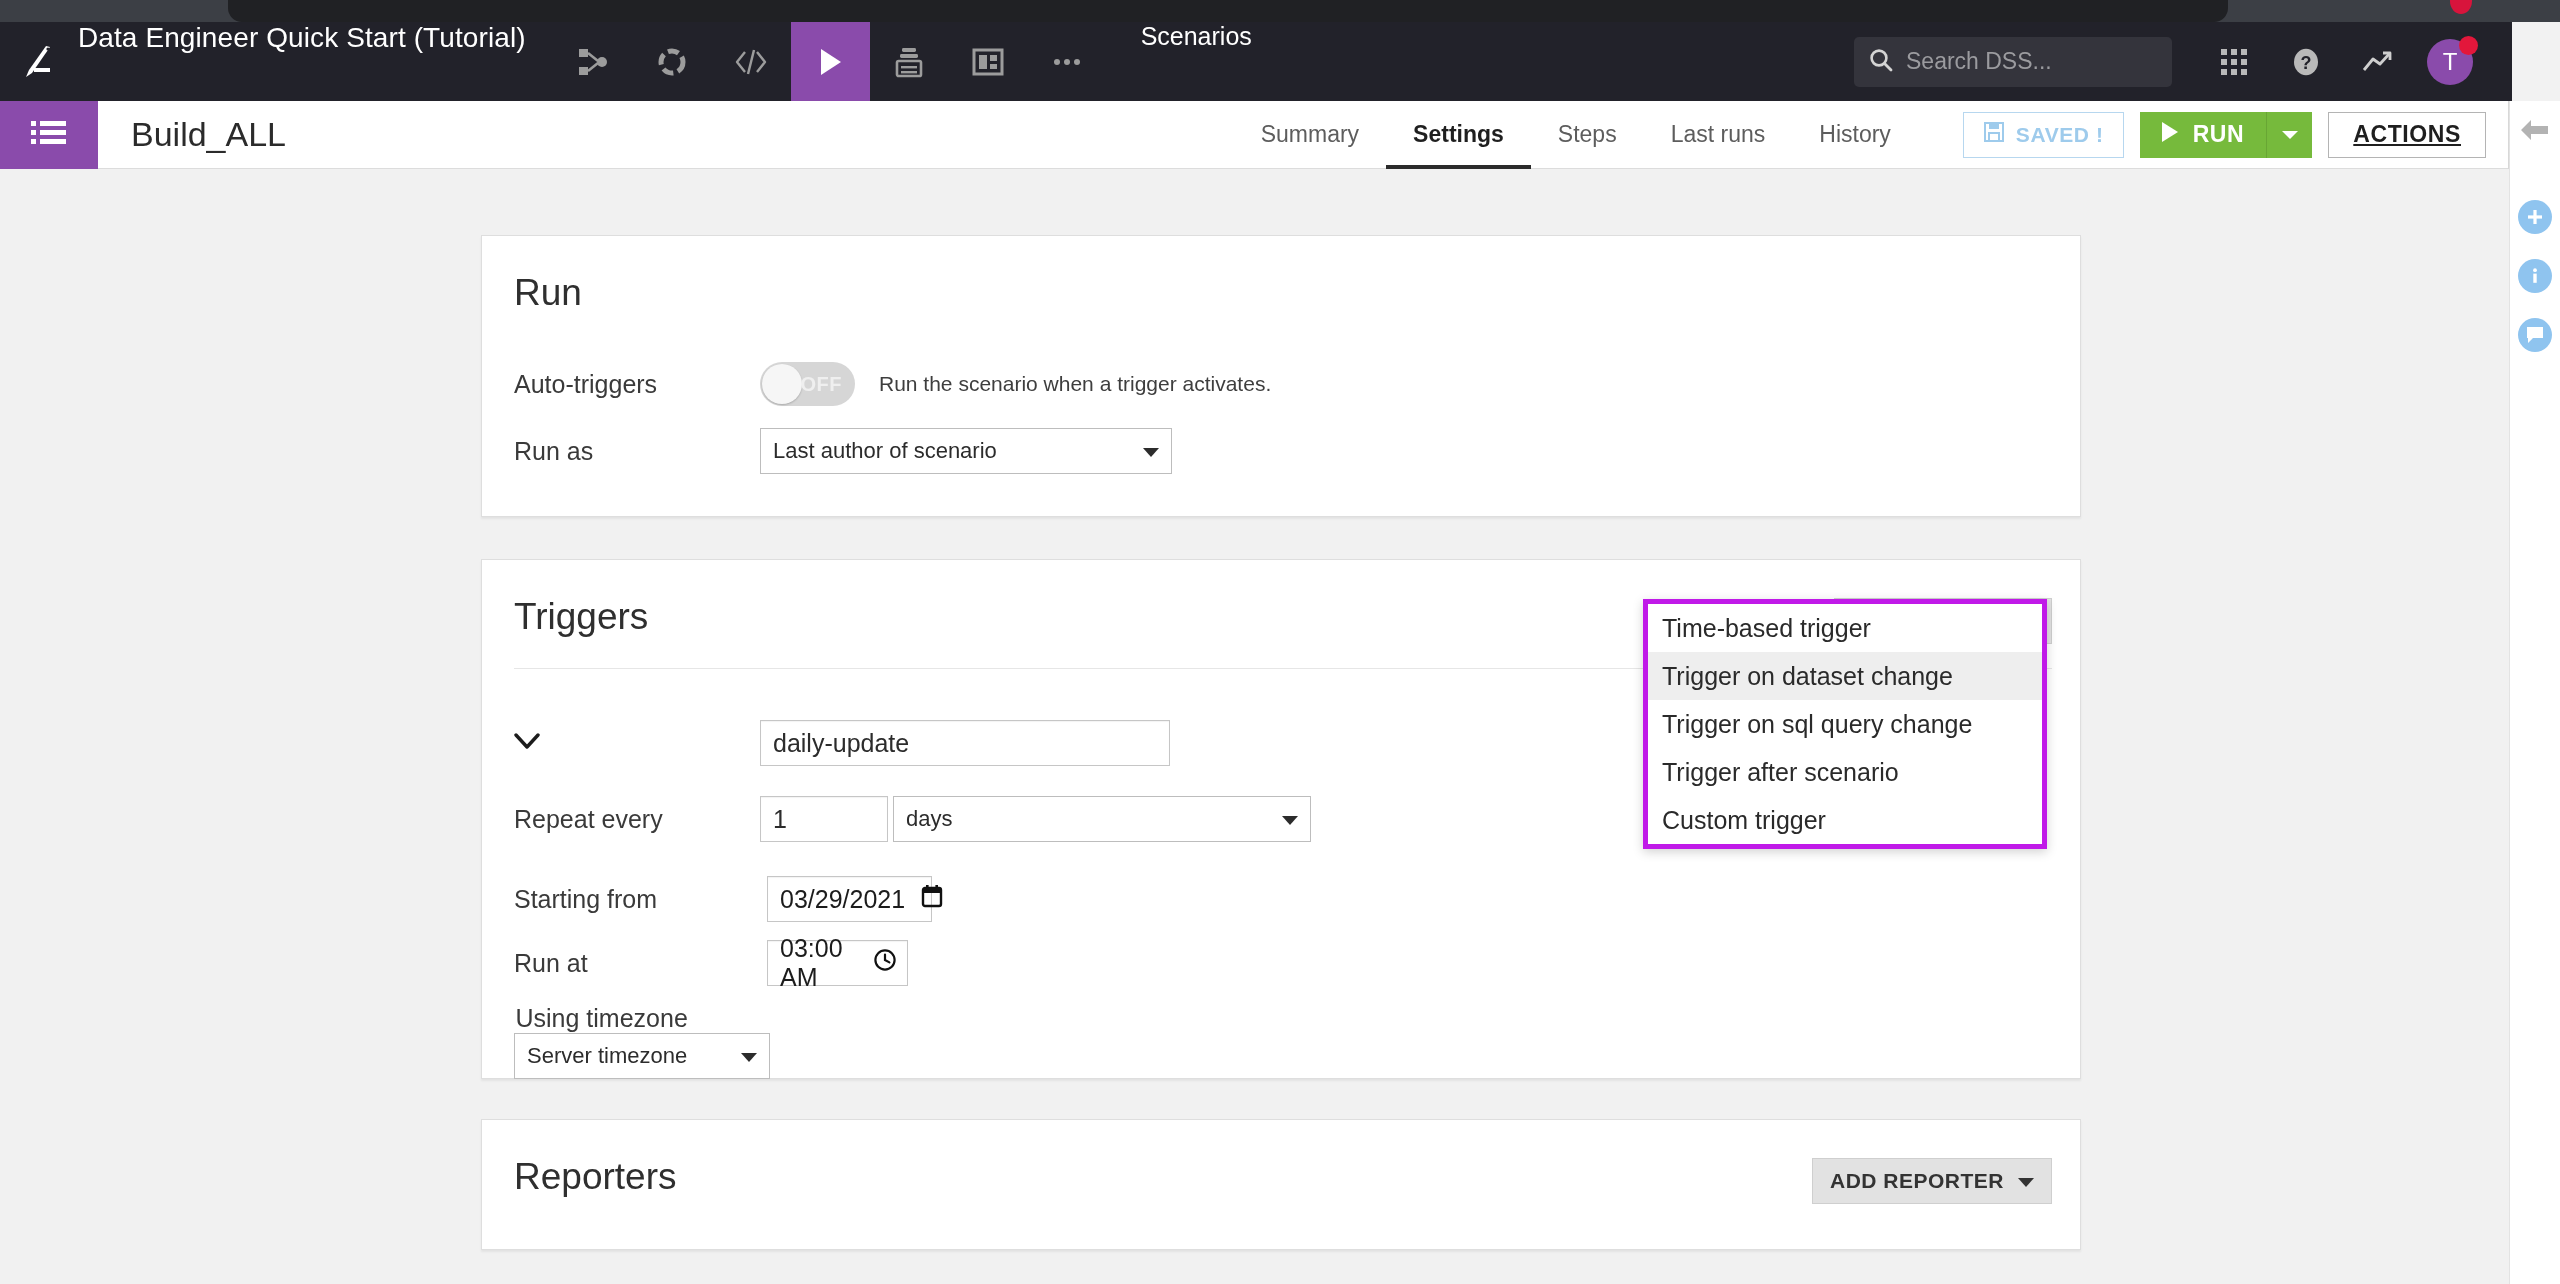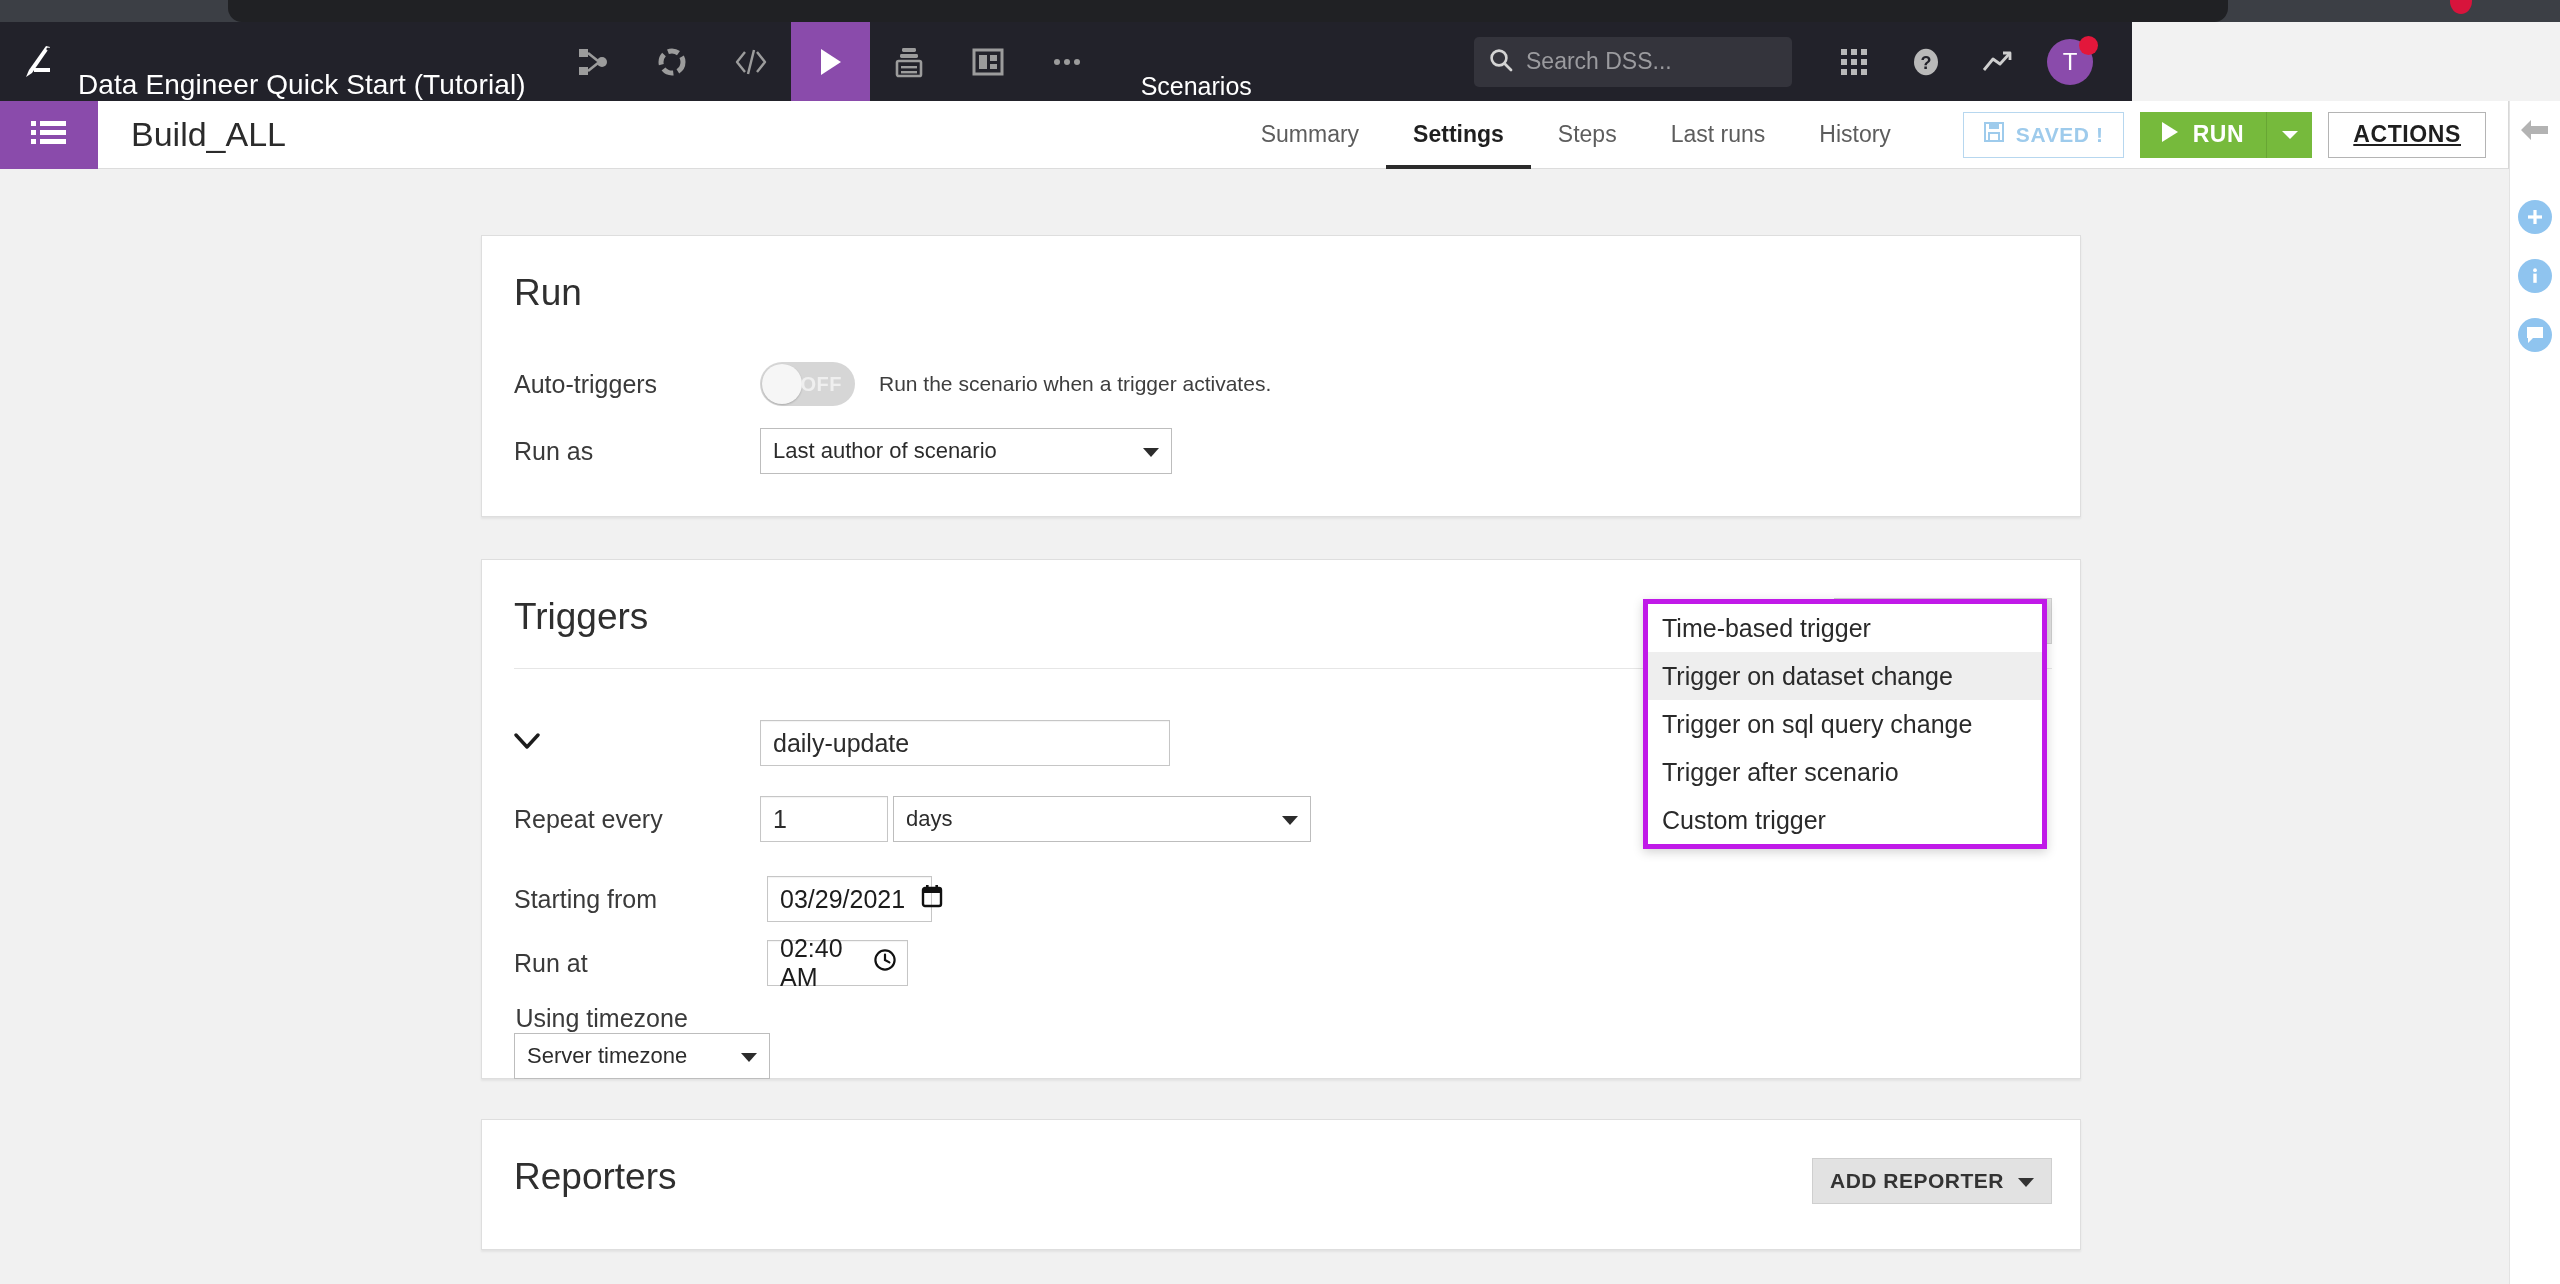--- a/index.html
+++ b/index.html
@@ -20,23 +20,23 @@
     position: absolute; left: 228px; top: -30px; width: 2000px; height: 52px;
     background: #202124; border-radius: 14px;
   }
   #browser-chrome .chrome-red {
     position:absolute; right:88px; top:-12px; width:22px; height:26px;
     background:#d8143c; border-radius:0 0 50% 50%;
   }
 
   
   #topbar {
-    position: absolute; top: 22px; left: 0; width: 2132px; height: 79px;
+    position: absolute; top: 22px; left: 0; width: 2512px; height: 79px;
     background: #22222a;
-    display: flex; align-items: flex-end;
+    display: flex; align-items: flex-start;
   }
   #dss-logo {
     width: 78px; height: 79px; display: flex; align-items: center; justify-content: center;
   }
   #dss-logo svg { display:block; }
   #project-title {
     color: #ffffff; font-size: 28px; letter-spacing: .1px;
     white-space: nowrap; margin-right: 28px;
   }
   .nav-icon {
@@ -497,21 +497,21 @@
             <rect x="5" y="1" width="2.6" height="4" fill="#111"></rect>
             <rect x="14.4" y="1" width="2.6" height="4" fill="#111"></rect>
           </svg>
         </span>
       </div>
     </div>
 
     <div class="form-row" style="left:32px; top:380px;">
       <div class="form-label" style="width:253px;">Run at</div>
       <div class="datelike" style="width:141px;">
-        <span>02:40 AM</span>
+        <span>03:00 AM</span>
         <span>
           <svg width="24" height="24" viewBox="0 0 24 24">
             <circle cx="12" cy="12" r="9.6" fill="none" stroke="#111" stroke-width="2.2"></circle>
             <path d="M12 6.6 V12 L16.4 14.4" stroke="#111" stroke-width="2.2" fill="none" stroke-linecap="round"></path>
           </svg>
         </span>
       </div>
     </div>
 
     <div class="form-row" style="left:32px; top:444px;flex-direction:column;">

